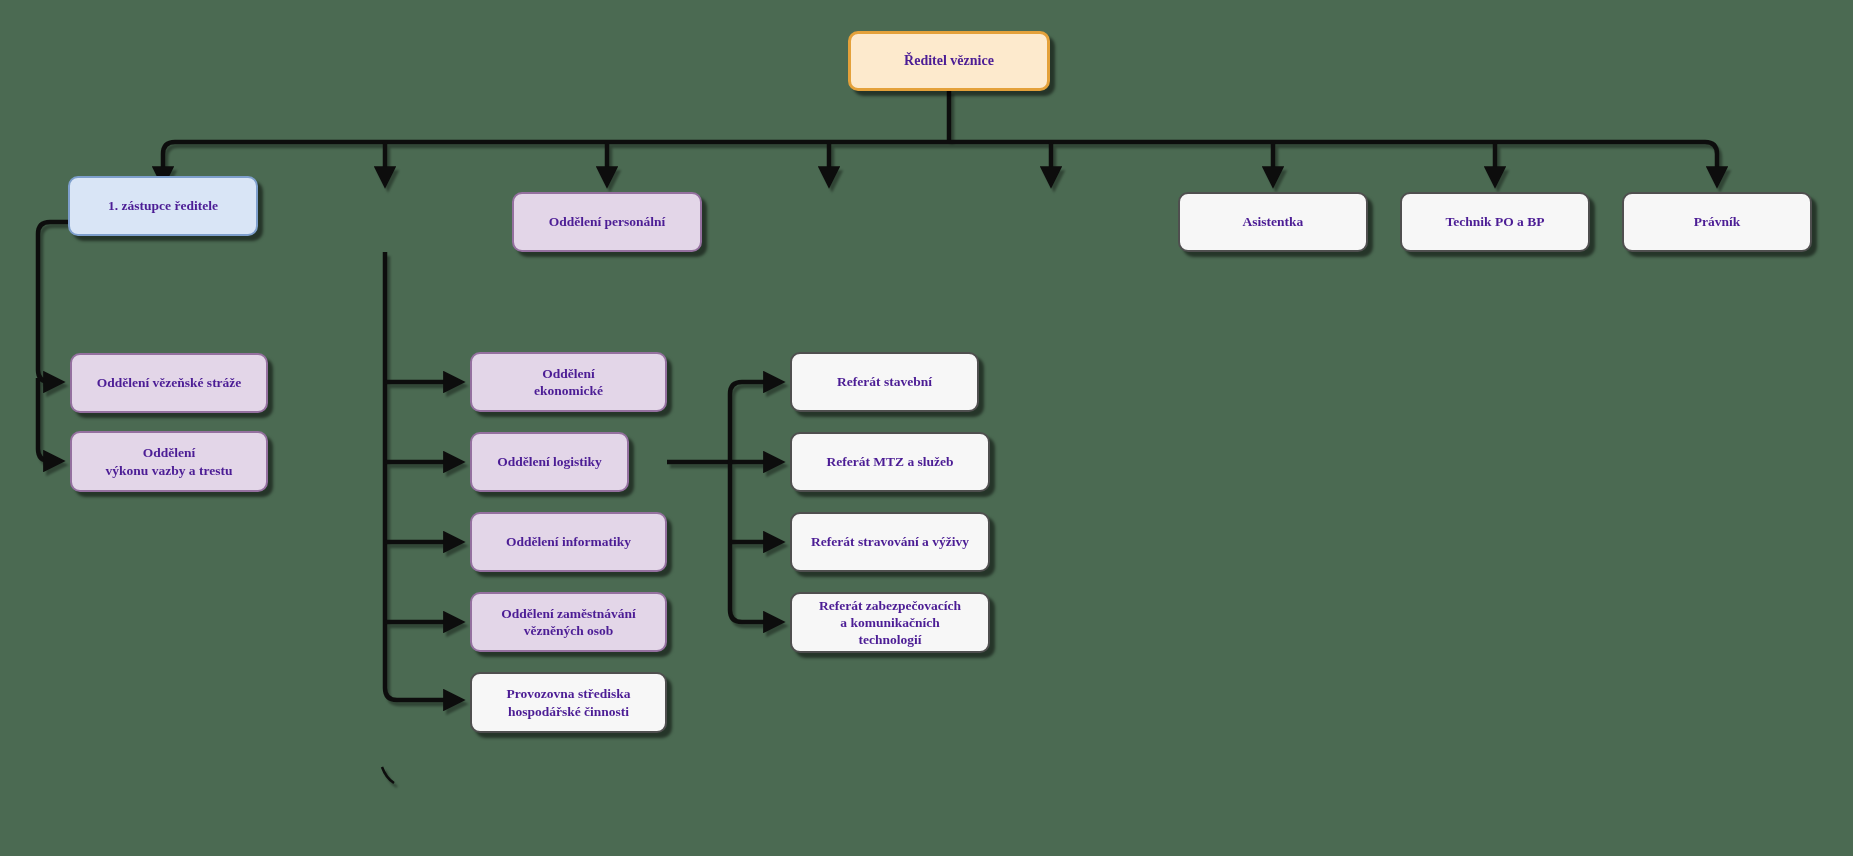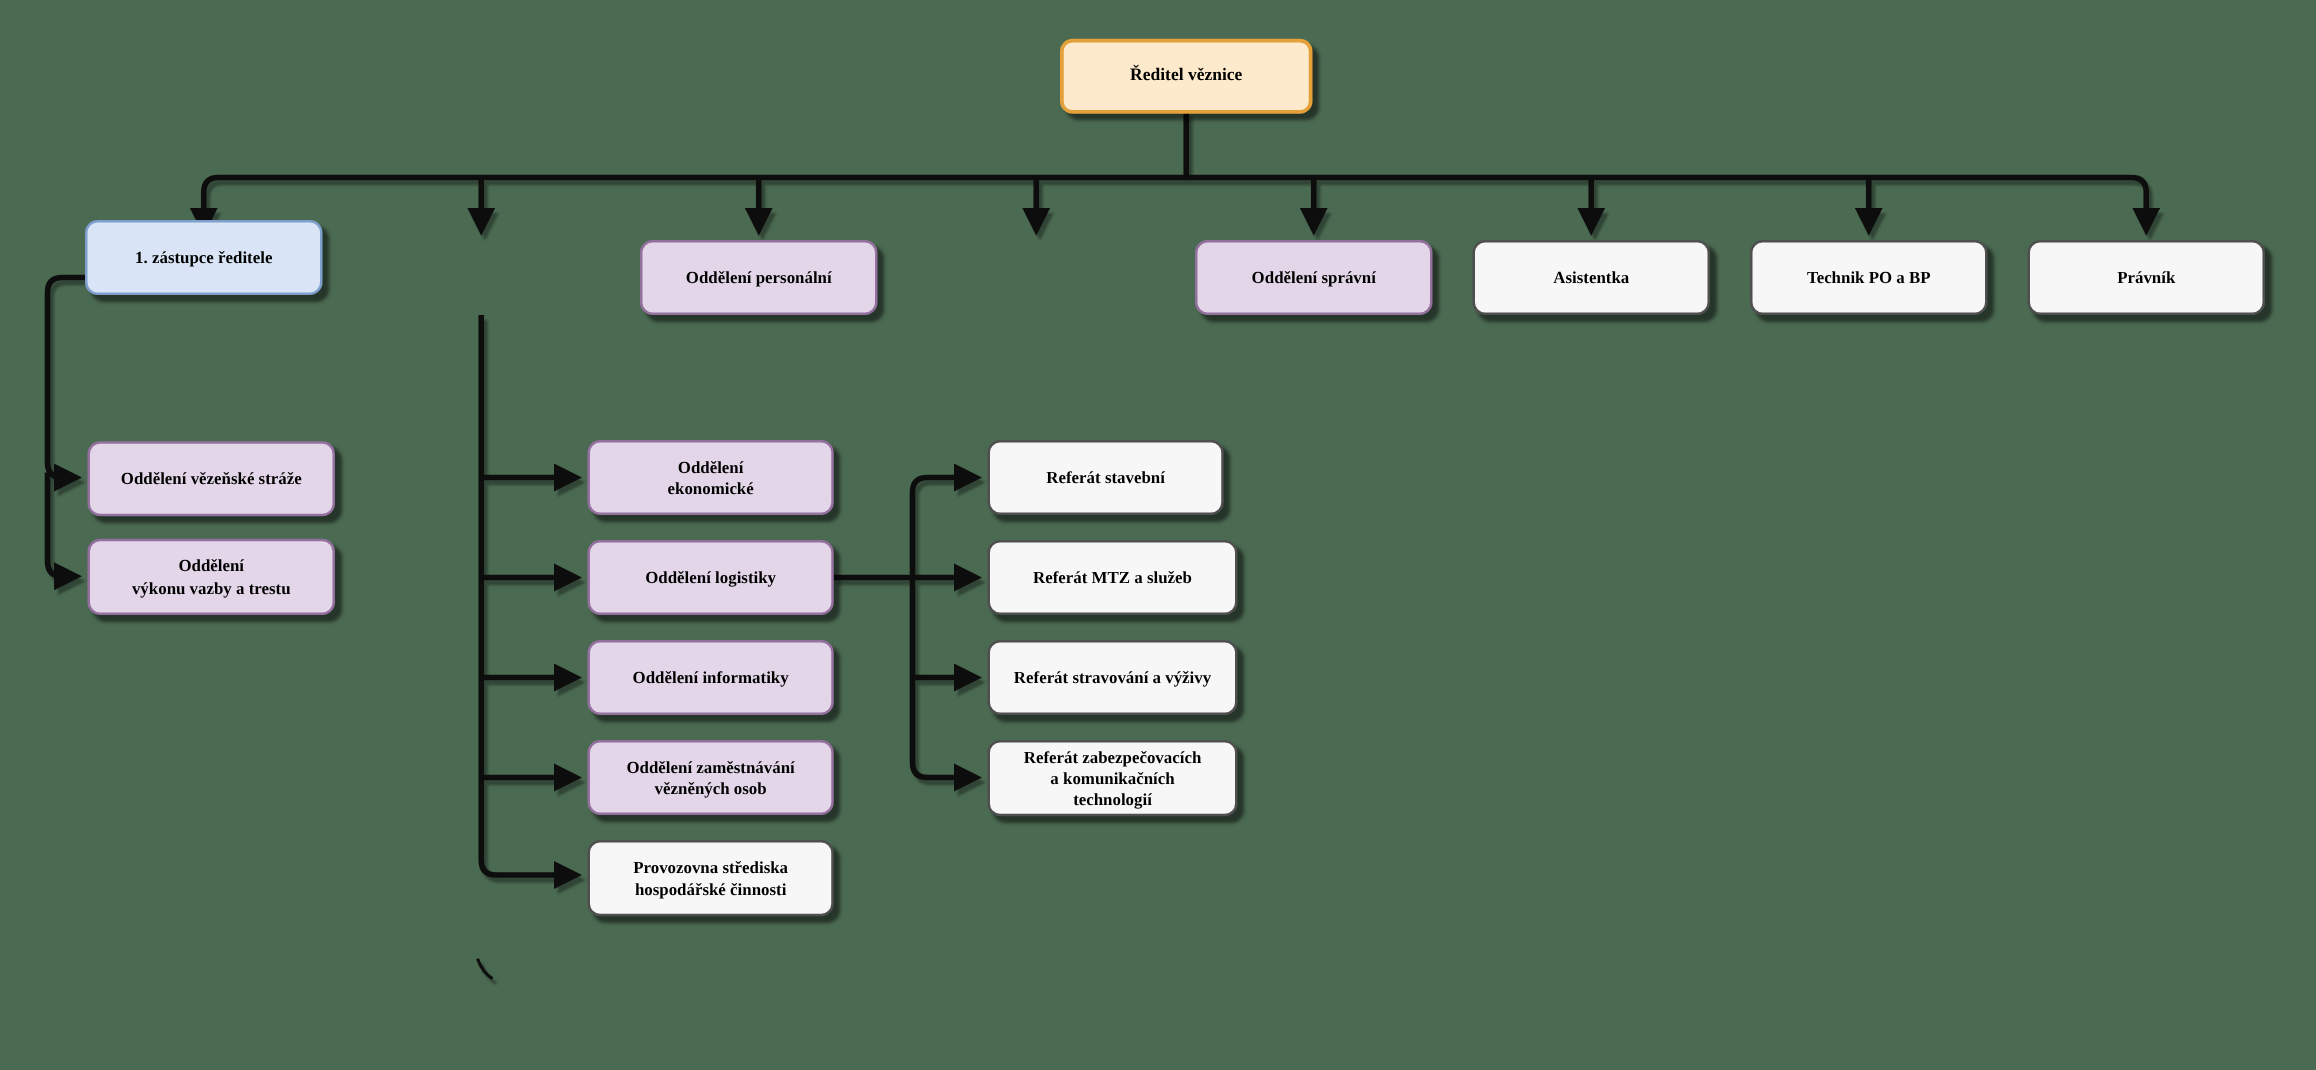--- a/index.html
+++ b/index.html
@@ -27,21 +27,21 @@
     box-sizing: border-box;
     display: flex;
     align-items: center;
     justify-content: center;
     text-align: center;
     border-radius: 10px;
     box-shadow: 5px 5px 3px rgba(0,0,0,0.5);
     font-weight: bold;
     font-size: 13.5px;
     line-height: 1.28;
-    color: #000000;
+    color: #4c1d95;
     padding: 2px 6px;
   }
   .node span { white-space: pre-line; }
   .node.orange { background: #fdeacd; border: 3px solid #e4a13a; font-size: 14px; }
   .node.blue   { background: #d9e5f6; border: 2.5px solid #7e9fcc; }
   .node.purple { background: #e3d6e8; border: 2.5px solid #94709f; }
   .node.white  { background: #f7f7f7; border: 2px solid #4f4f4f; }
 </style>
 </head>
 <body>
@@ -85,23 +85,20 @@
   <div class="node orange" style="left:848px; top:31px; width:202px; height:60px">
     <span>Ředitel věznice</span>
   </div>
 
   <div class="node blue" style="left:68px; top:176px; width:190px; height:60px">
     <span>1. zástupce ředitele</span>
   </div>
   <div class="node purple" style="left:512px; top:192px; width:190px; height:60px">
     <span>Oddělení personální</span>
   </div>
-  <div class="node purple" style="left:956px; top:192px; width:190px; height:60px">
-    <span>Oddělení správní</span>
-  </div>
   <div class="node white" style="left:1178px; top:192px; width:190px; height:60px">
     <span>Asistentka</span>
   </div>
   <div class="node white" style="left:1400px; top:192px; width:190px; height:60px">
     <span>Technik PO a BP</span>
   </div>
   <div class="node white" style="left:1622px; top:192px; width:190px; height:60px">
     <span>Právník</span>
   </div>
 
@@ -110,21 +107,21 @@
   </div>
   <div class="node purple" style="left:70px; top:431px; width:198px; height:61px">
     <span>Oddělení
 výkonu vazby a trestu</span>
   </div>
 
   <div class="node purple" style="left:470px; top:352px; width:197px; height:60px">
     <span>Oddělení
 ekonomické</span>
   </div>
-  <div class="node purple" style="left:470px; top:432px; width:197px; height:60px">
+  <div class="node purple" style="left:470px; top:432px; width:159px; height:60px">
     <span>Oddělení logistiky</span>
   </div>
   <div class="node purple" style="left:470px; top:512px; width:197px; height:60px">
     <span>Oddělení informatiky</span>
   </div>
   <div class="node purple" style="left:470px; top:592px; width:197px; height:60px">
     <span>Oddělení zaměstnávání
 vězněných osob</span>
   </div>
   <div class="node white" style="left:470px; top:672px; width:197px; height:61px">

